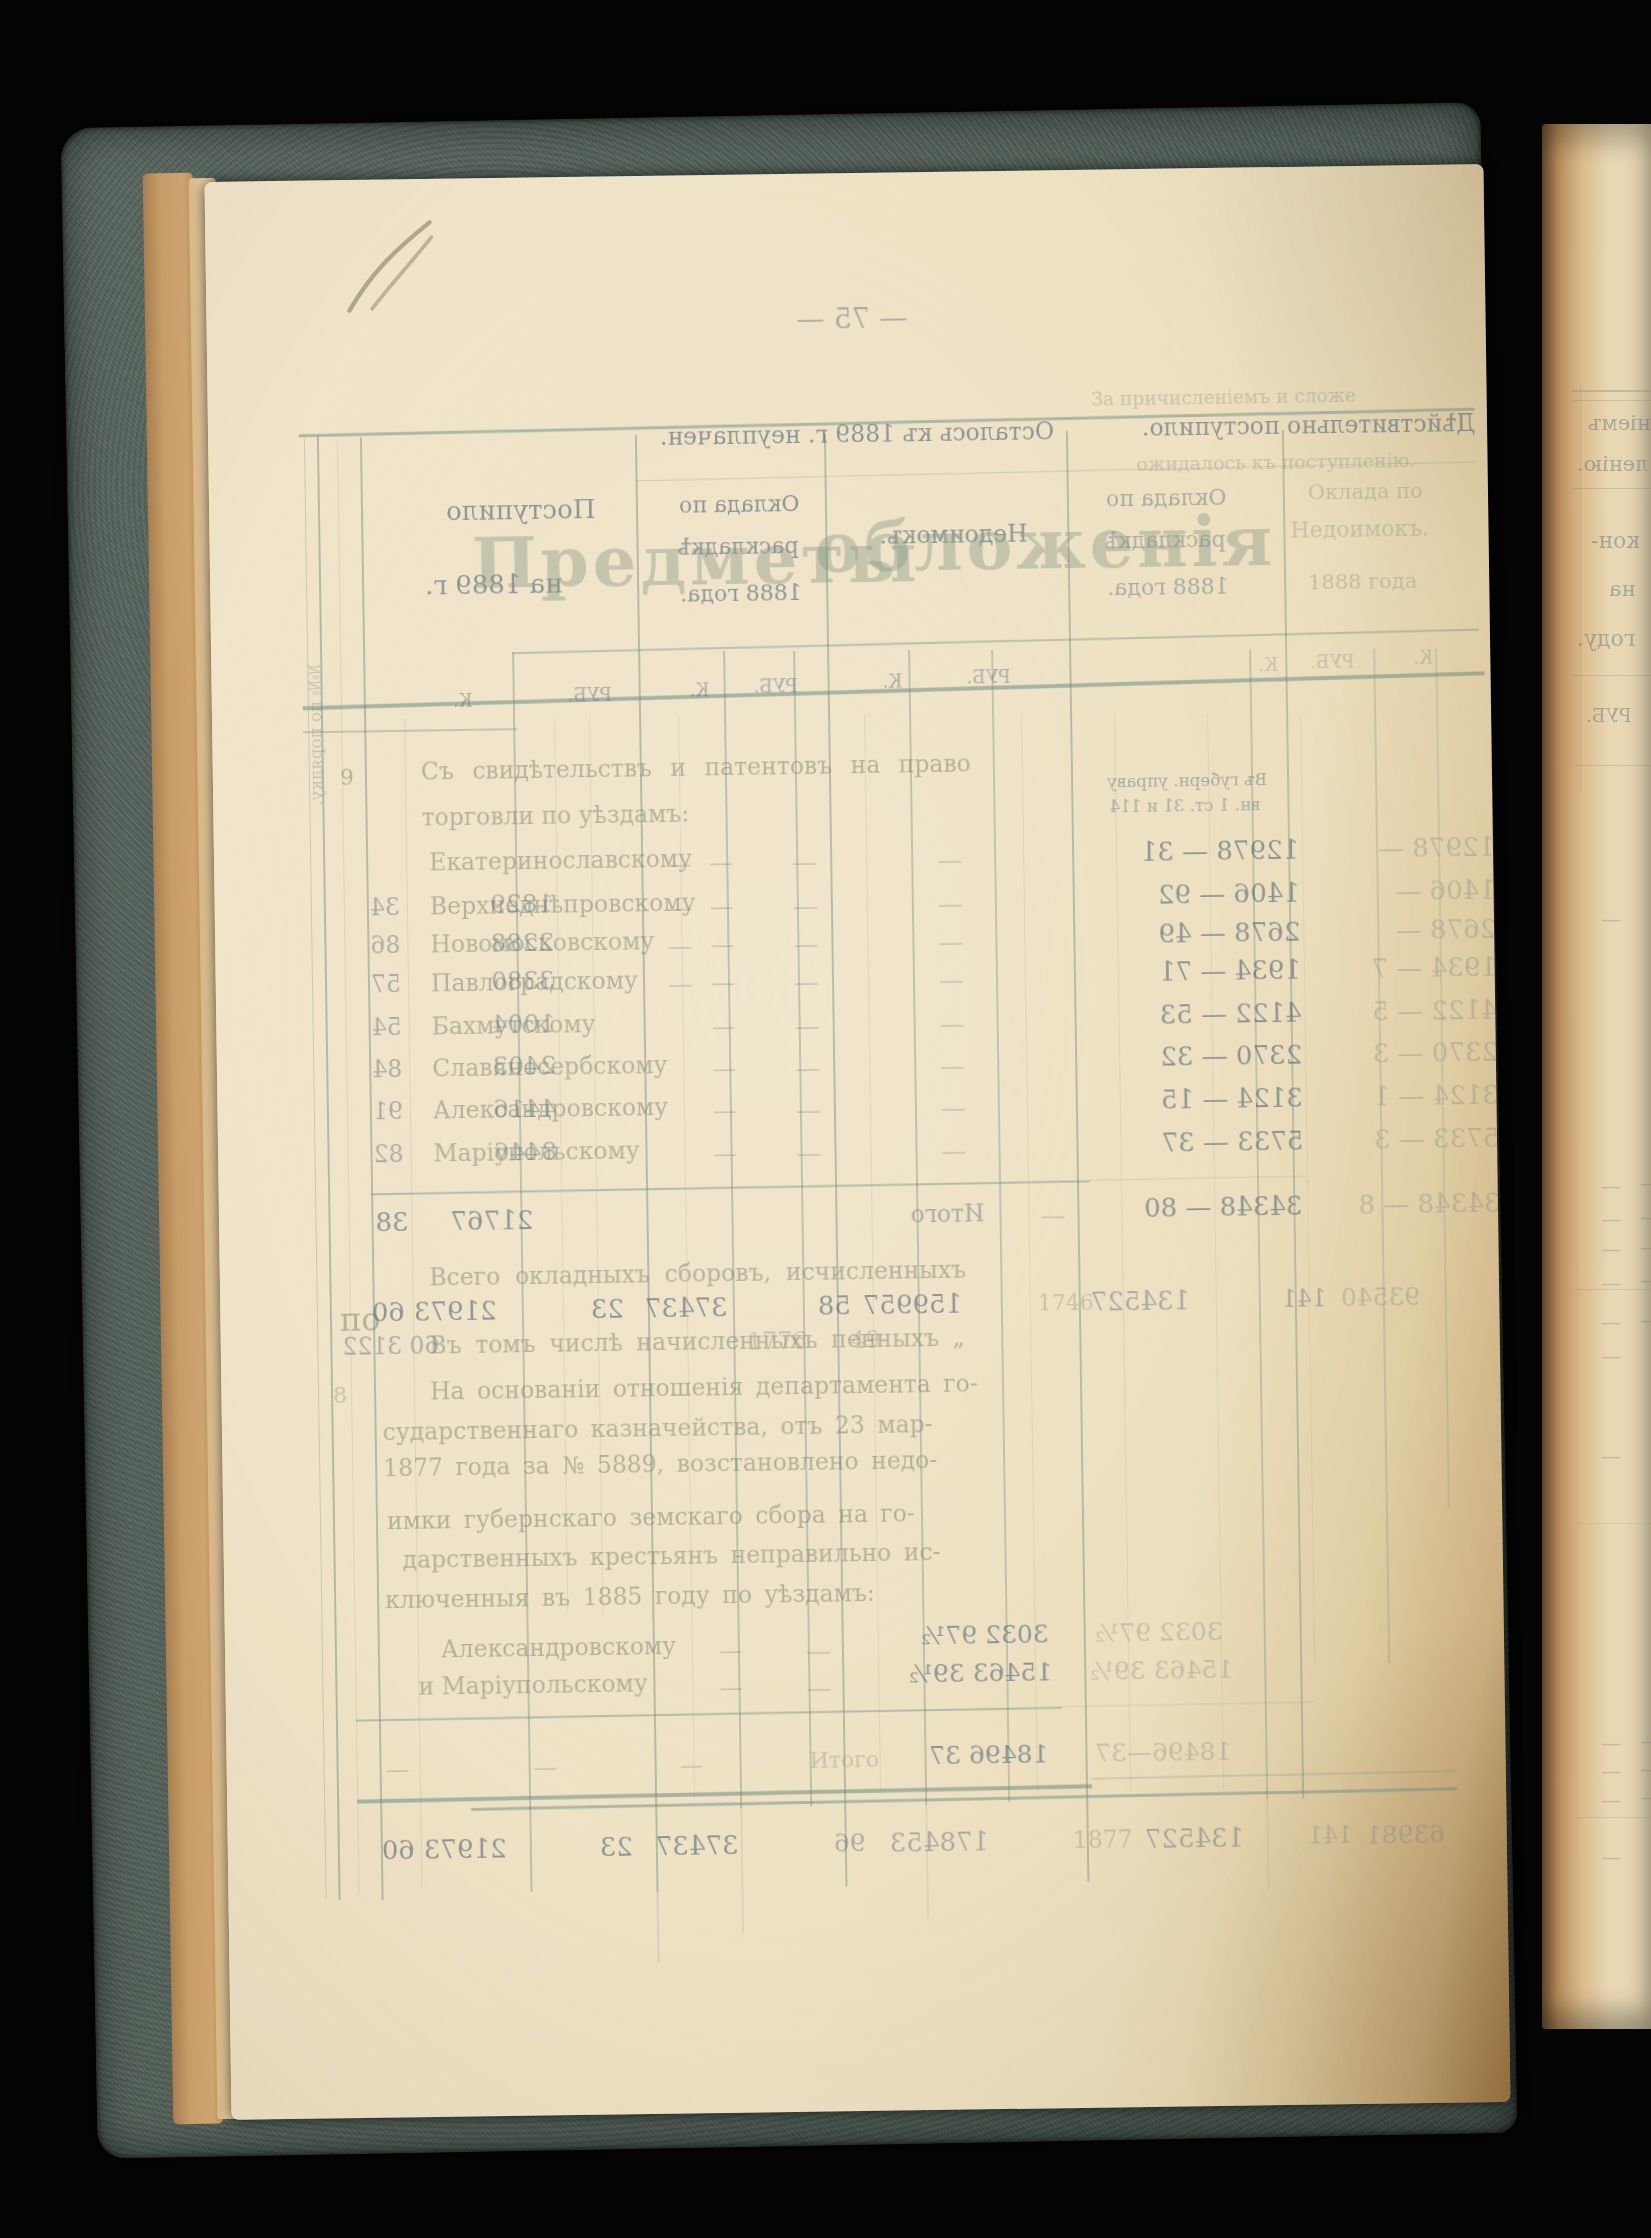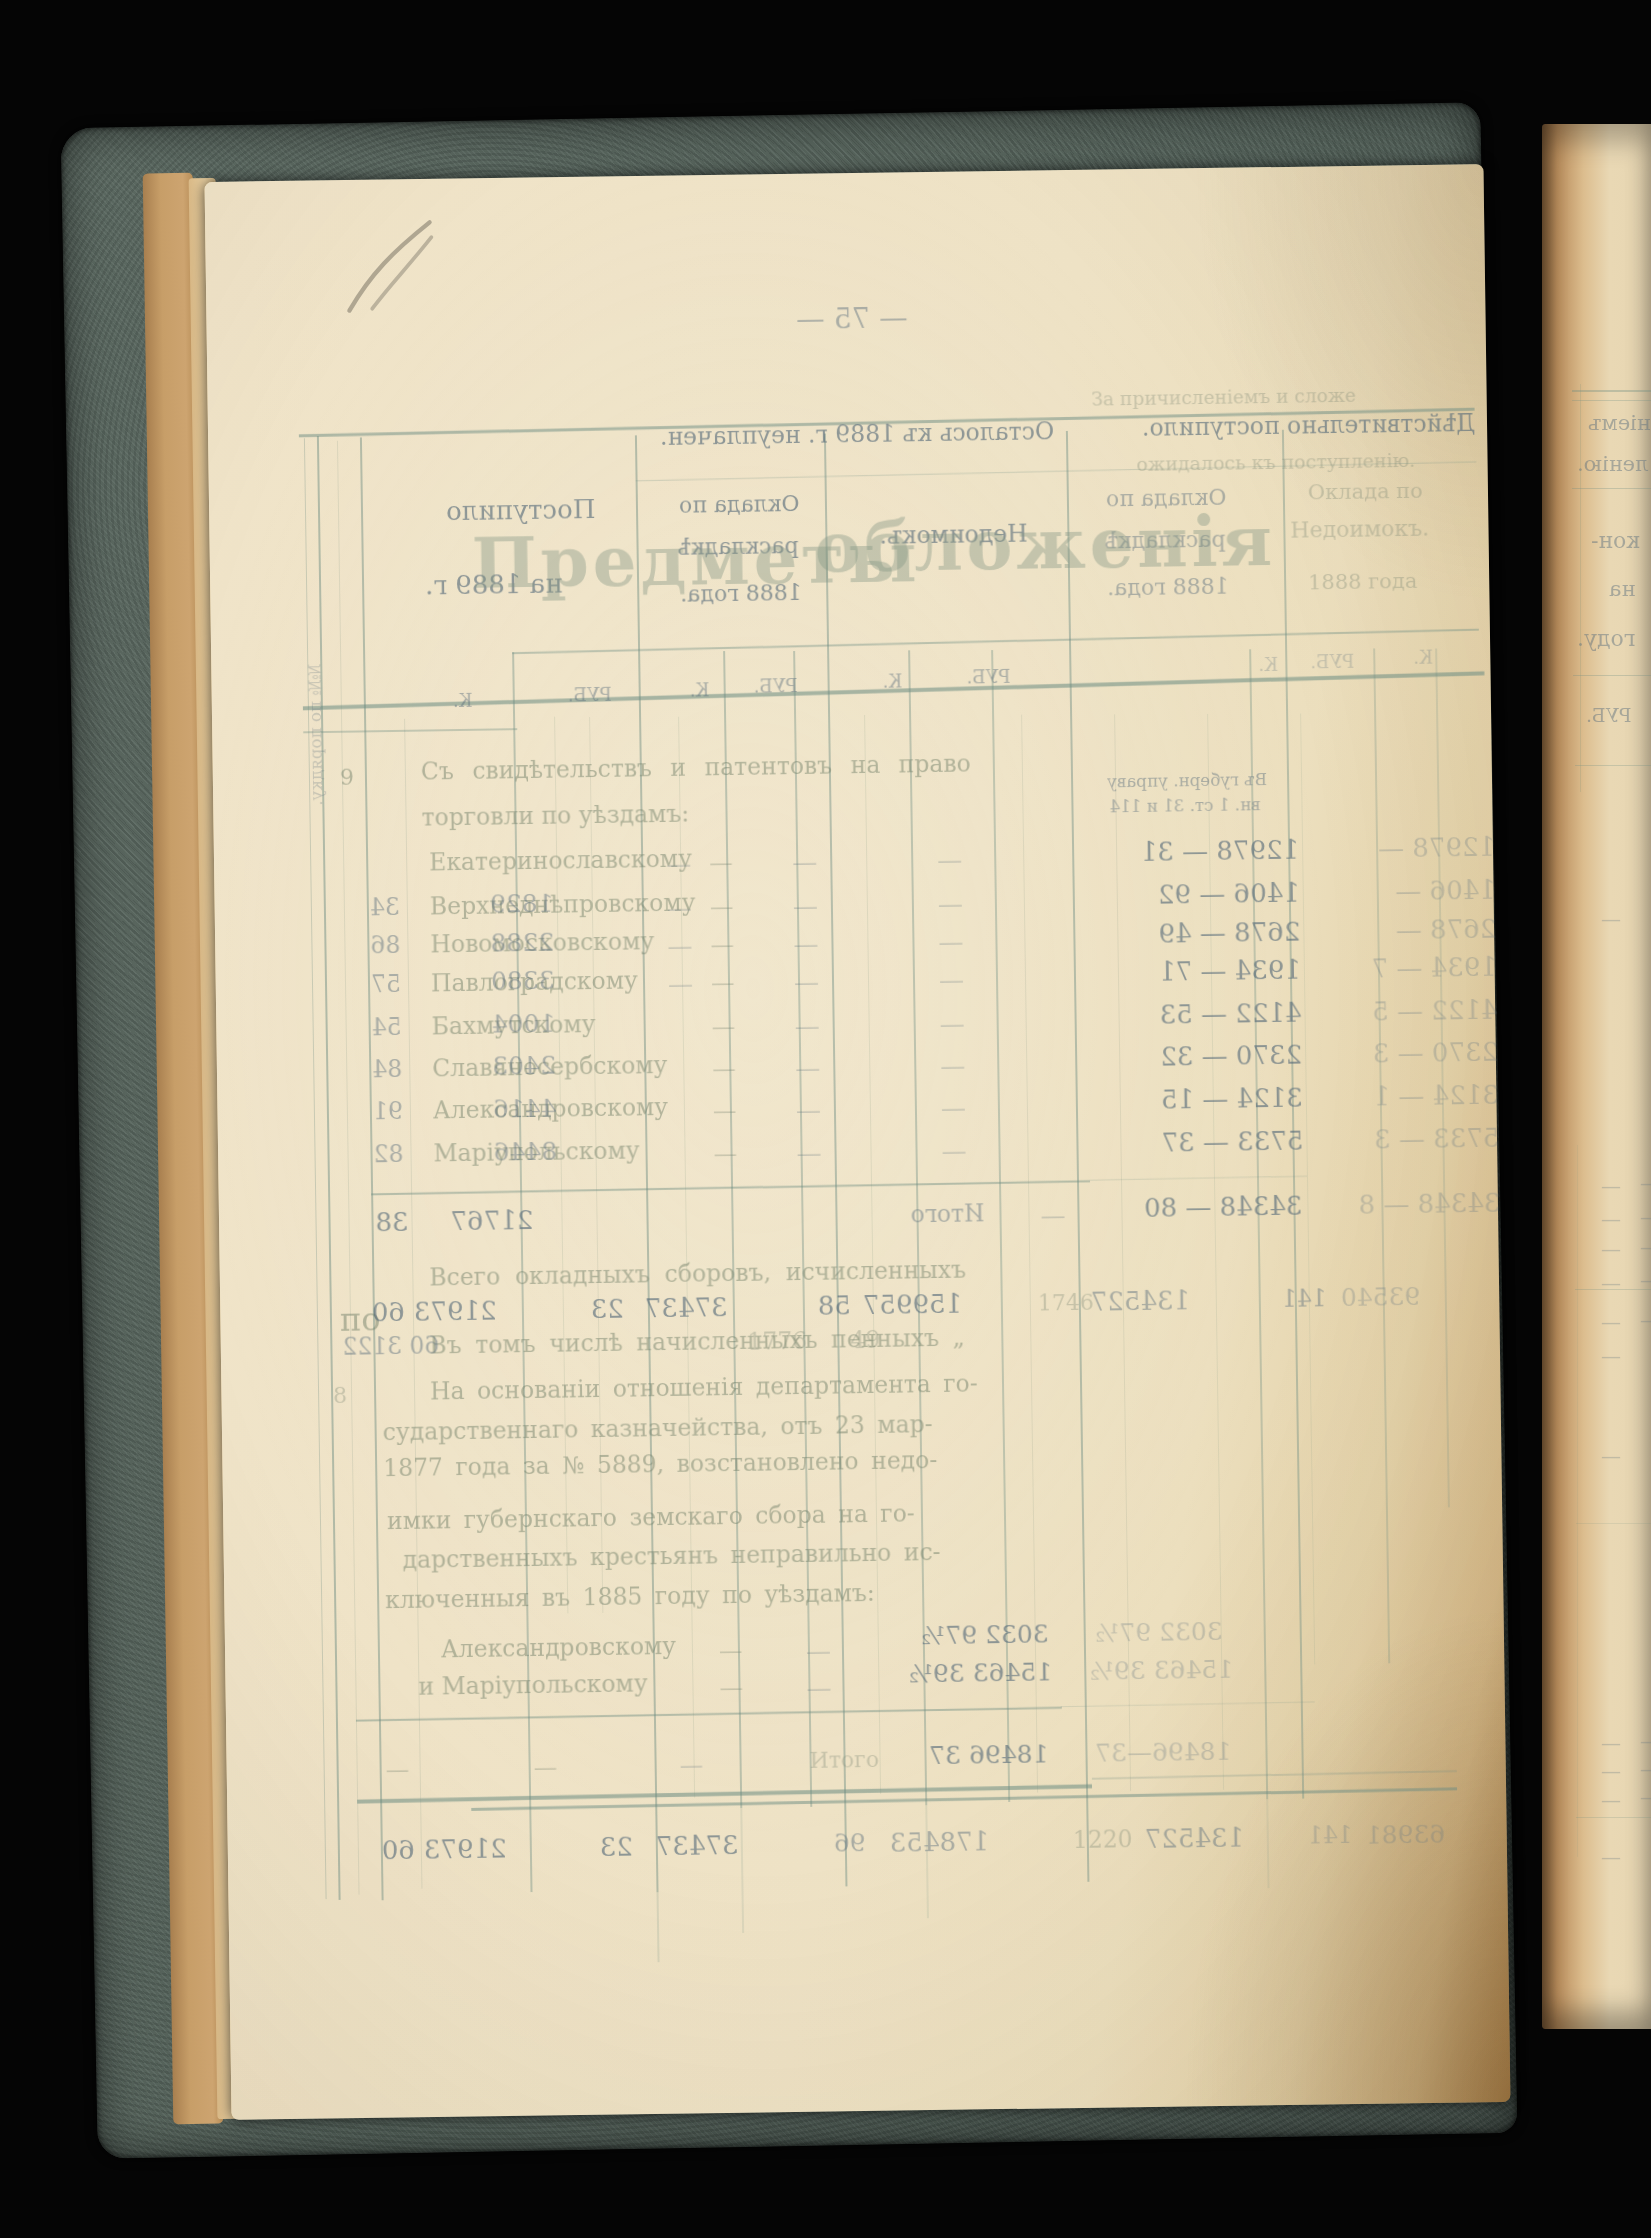--- a/index.html
+++ b/index.html
@@ -247,21 +247,21 @@
       <span class="fr mf" style="left: 670px; top: 1752px; font-size: 23.5px;">—</span>
       <span class="fr nf" style="left: 800px; top: 1749px; font-size: 22px;">Итого</span>
       <span class="fr ms" style="left: 884px; top: 1744px; font-size: 25px; width: 155px; display: inline-block; text-align: left; transform: scaleX(-1);">18496 37</span>
       <span class="fr mf" style="left: 1061px; top: 1744px; font-size: 25px; width: 161px; display: inline-block; text-align: left; transform: scaleX(-1);">18496—37</span>
       <span class="fr ms" style="left: 371px; top: 1830px; font-size: 26px; transform: scaleX(-1);">60</span>
       <span class="fr ms" style="left: 413px; top: 1830px; font-size: 26px; transform: scaleX(-1);">21973</span>
       <span class="fr ms" style="left: 589px; top: 1830px; font-size: 26px; transform: scaleX(-1);">23</span>
       <span class="fr ms" style="left: 645px; top: 1830px; font-size: 26px; transform: scaleX(-1);">37437</span>
       <span class="fr mm" style="left: 823px; top: 1830px; font-size: 25px; transform: scaleX(-1);">96</span>
       <span class="fr mm" style="left: 879px; top: 1830px; font-size: 26px; transform: scaleX(-1);">178453</span>
-      <span class="fr nf" style="left: 1062px; top: 1832px; font-size: 23.5px;">1220</span>
+      <span class="fr nf" style="left: 1062px; top: 1832px; font-size: 23.5px;">1877</span>
       <span class="fr mm" style="left: 1134px; top: 1830px; font-size: 26px; transform: scaleX(-1);">134527</span>
       <span class="fr mf" style="left: 1297px; top: 1831px; font-size: 23.5px; transform: scaleX(-1);">141</span>
       <span class="fr mf" style="left: 1355px; top: 1830px; font-size: 25px; transform: scaleX(-1);">63981</span>
       <span class="fr mf" style="left: 313px; top: 656px; font-size: 16.7px; transform: rotate(-90deg) scaleX(-1); transform-origin: left top;">№№ по порядку.</span>
     </div>
   <div id="strip-ghost">
       <span class="fr mm" style="left: 1588px; top: 413px; font-size: 21px; transform: scaleX(-1);">ніемъ</span>
       <span class="fr mm" style="left: 1577px; top: 454px; font-size: 21px; transform: scaleX(-1);">ленію.</span>
       <span class="fr mm" style="left: 1591px; top: 530px; font-size: 22px; transform: scaleX(-1);">кон-</span>
       <span class="fr mm" style="left: 1609px; top: 579px; font-size: 21px; transform: scaleX(-1);">на</span>

